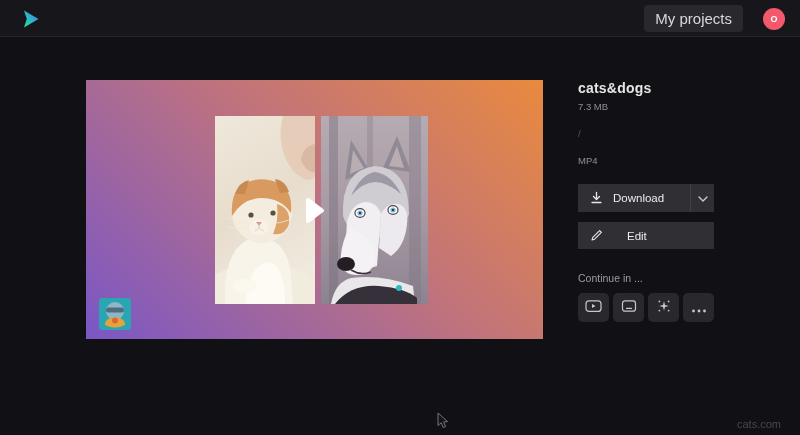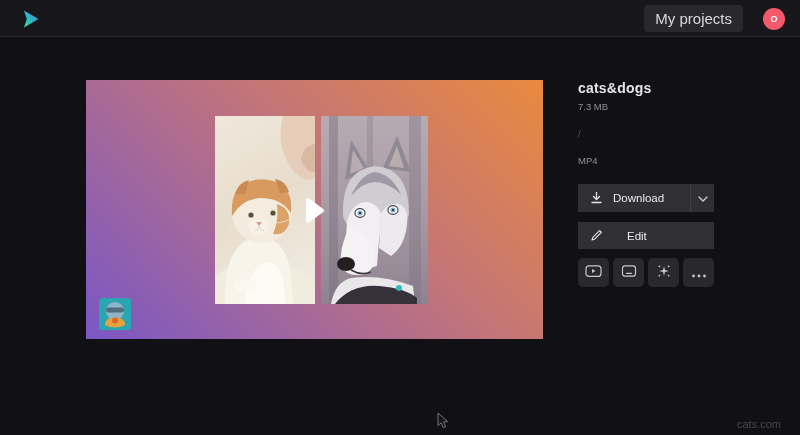--- a/index.html
+++ b/index.html
@@ -223,20 +223,21 @@
 
   <div class="btn edit-btn">
     <span>
       <svg width="13" height="13" viewBox="0 0 13 13">
         <path d="M2 12 L2.8 9.4 L9.6 2.6 L11.4 4.4 L4.6 11.2 L2 12 Z" stroke="#e8e8ec" stroke-width="1.1" fill="none" stroke-linejoin="round"></path>
       </svg>
     </span>
     <span>Edit</span>
   </div>
 
+  <div class="continue-label">Continue in ...</div>
 
   <div class="icon-row">
     <div class="icon-btn">
       <span>
         <svg width="17" height="14" viewBox="0 0 17 14">
           <rect x="1" y="1.8" width="15" height="10.6" rx="3" stroke="#c6c6cc" stroke-width="1.2" fill="none"></rect>
           <path d="M7 5.1 L10.6 7.1 L7 9.1 Z" fill="#c6c6cc"></path>
         </svg>
       </span>
     </div>

